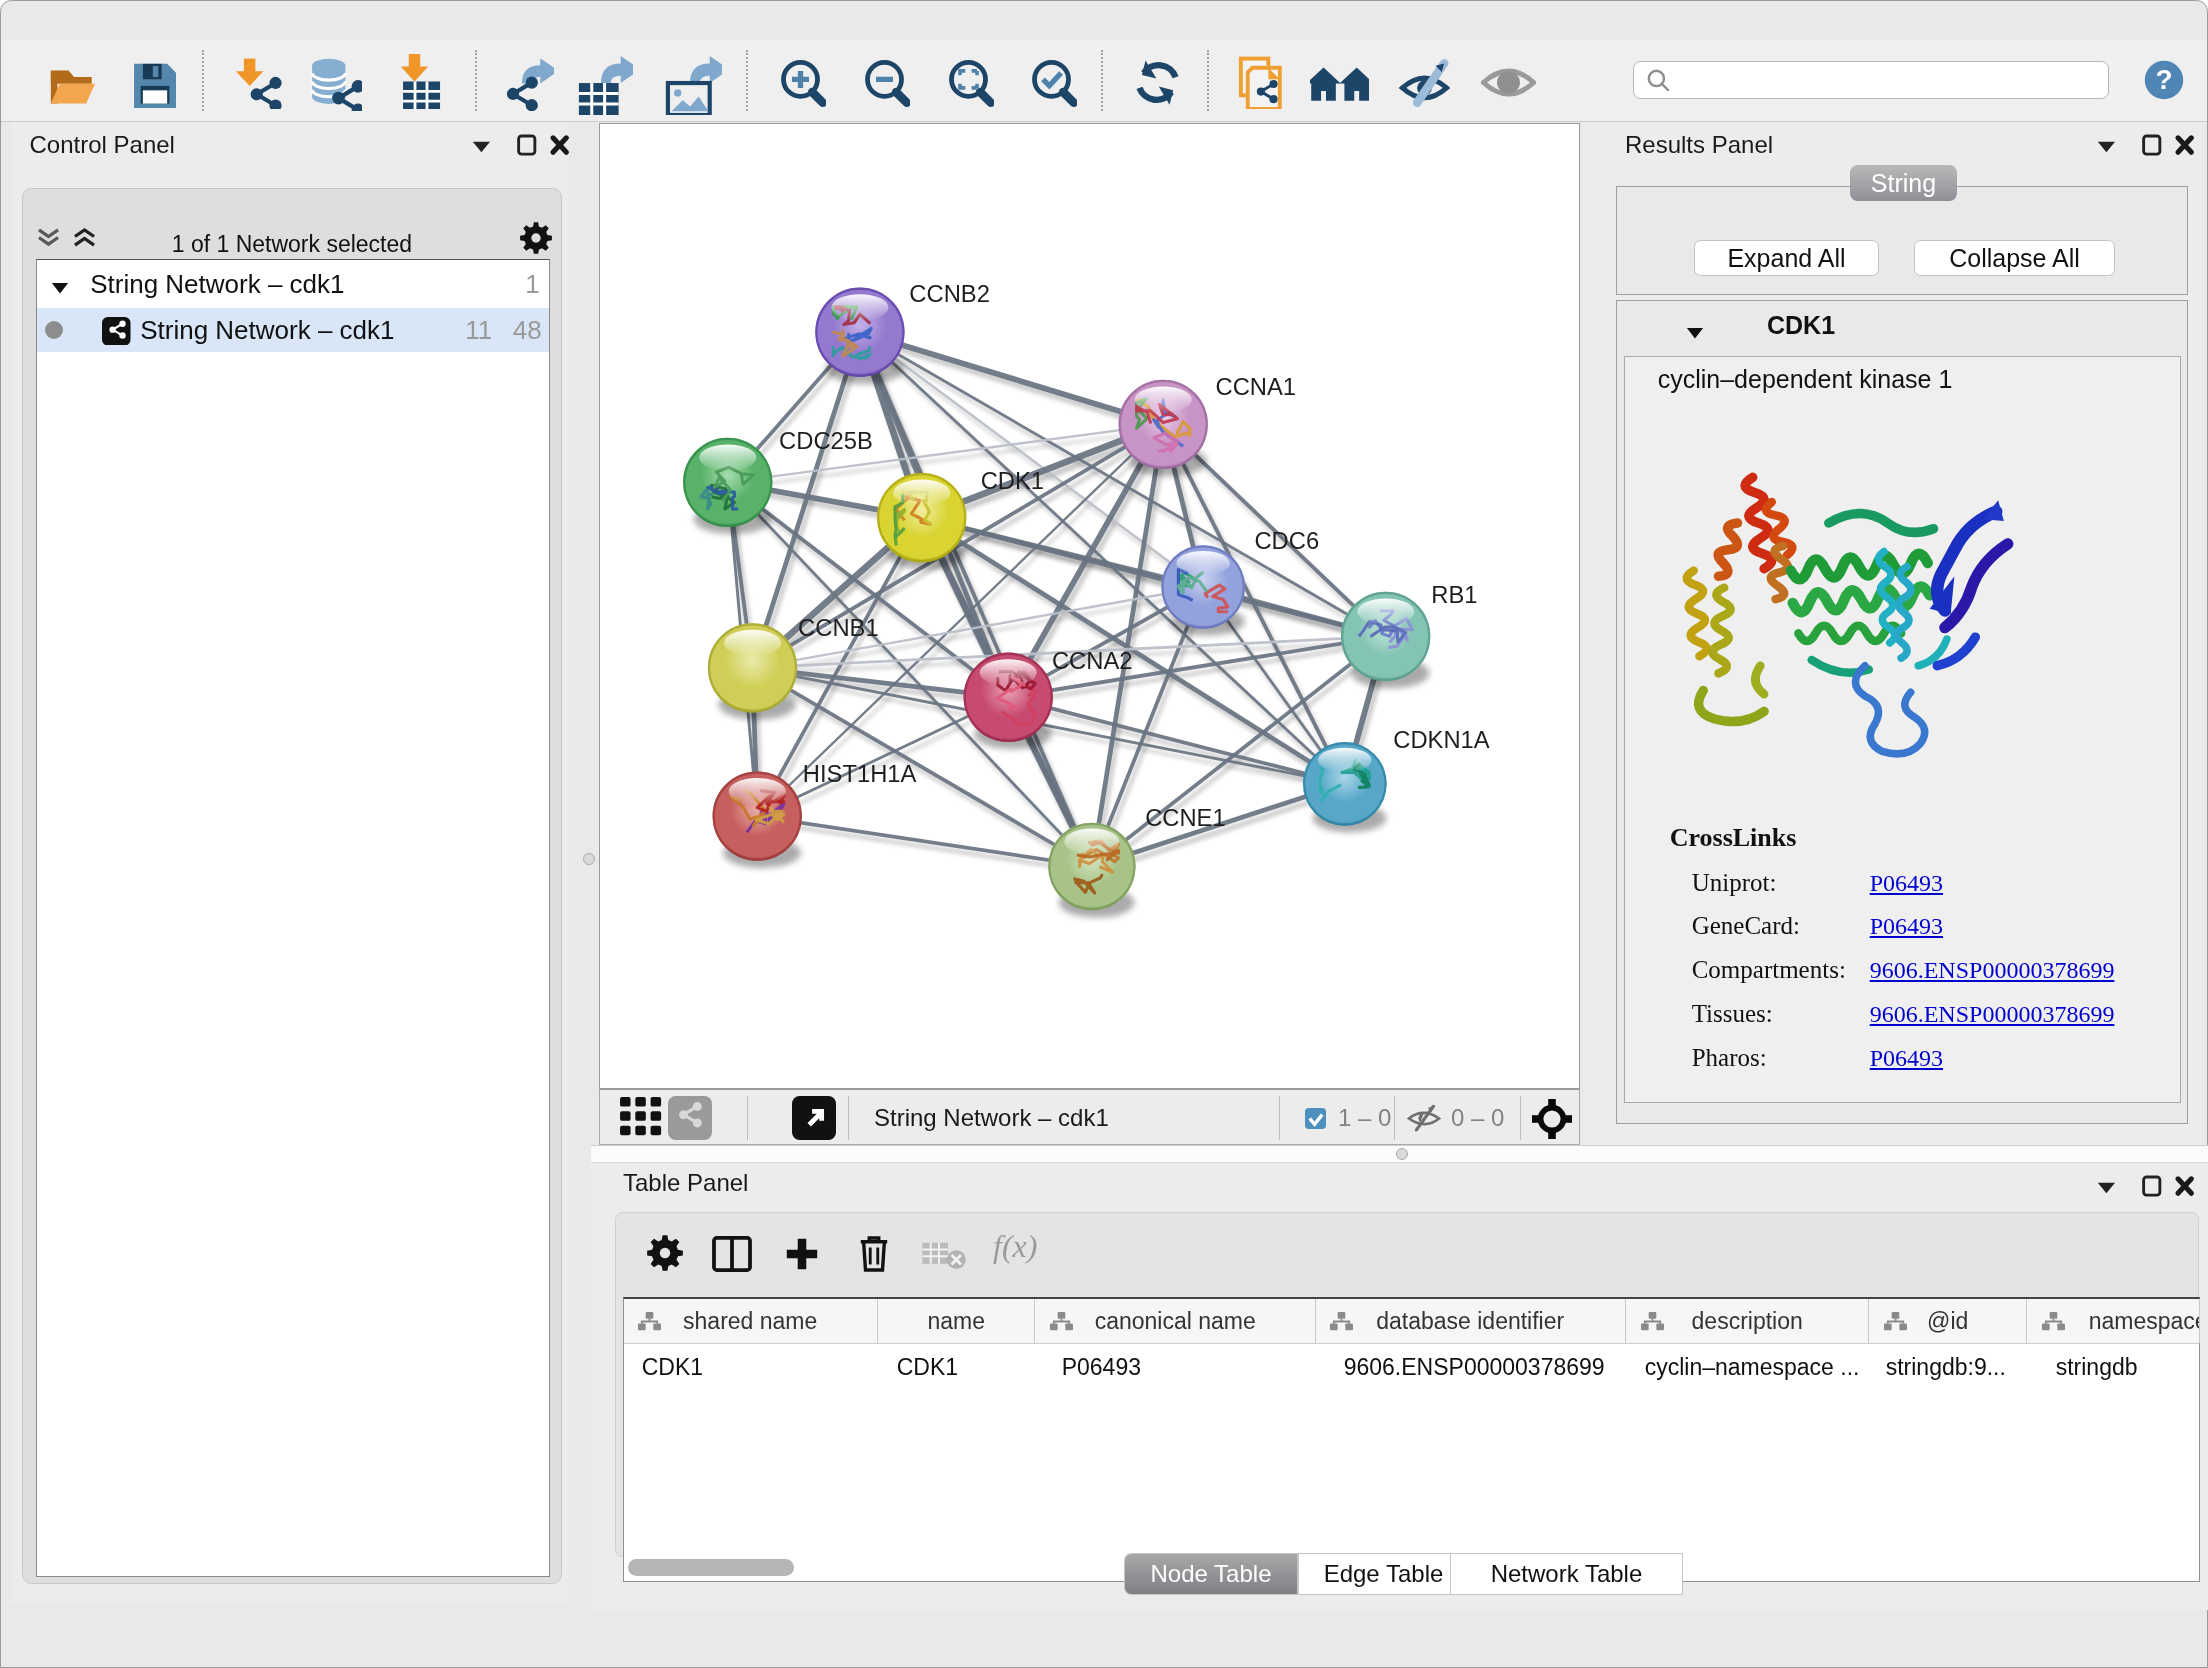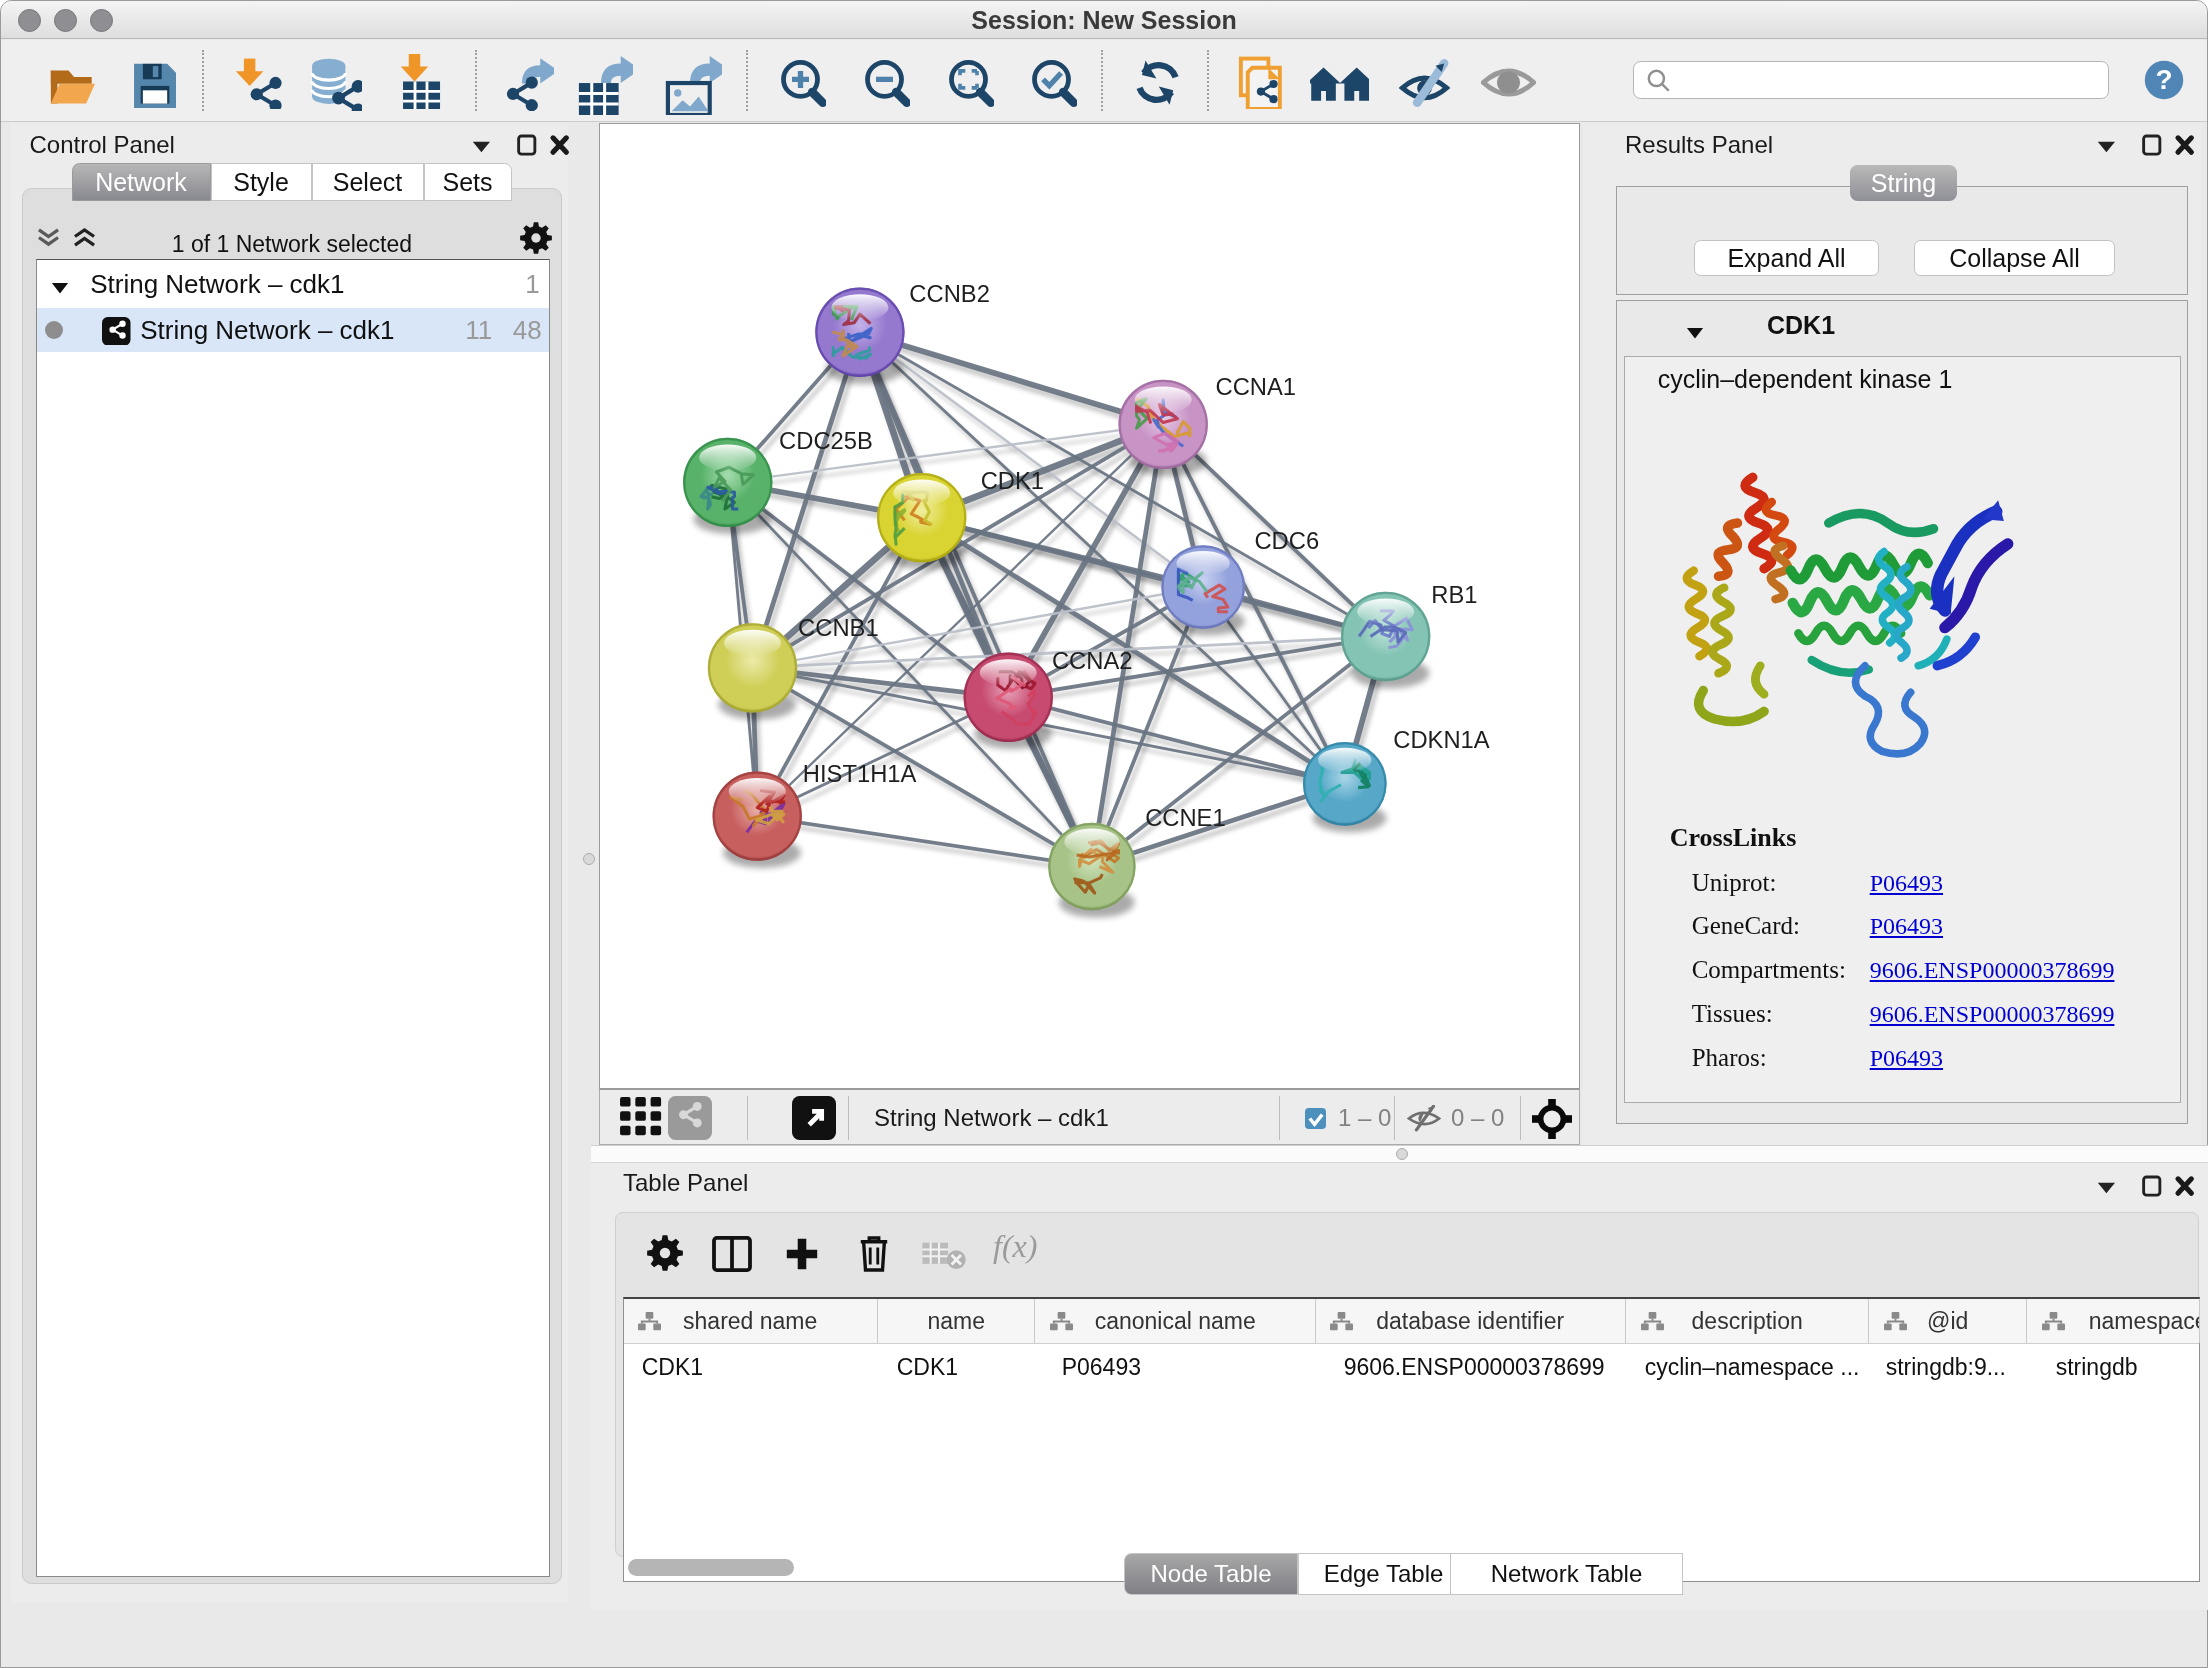--- a/index.html
+++ b/index.html
@@ -58,26 +58,20 @@
 .selttab { background:linear-gradient(#a8a8a8,#7f7f86); color:#ffffff; border-radius:7.6px 0 0 7.6px; }
 
 #statusbar { position:absolute; left:0; top:1609px; width:100%; height:59px; background:#e9e9e9; border-top:1px solid #cfcfcf; }
 .sbtn { position:absolute; top:5.7px; width:55px; height:48px; background:linear-gradient(#fbfbfb,#ededed);
   border:1px solid #b5b5b5; display:flex; align-items:center; justify-content:center; }
 #membtn { position:absolute; right:16px; top:5.7px; width:141px; height:48px; background:#fcfcfc; border:1px solid #b5b5b5;
   font-size:23px; color:#111; display:flex; align-items:center; justify-content:center; gap:9.5px; }
 #memdot { width:23px; height:23px; border-radius:50%; background:#1f9e3e; display:inline-block; }
 </style></head><body>
 <div id="win">
-<div id="titlebar">
-      <div class="tl" style="left:17px"></div>
-      <div class="tl" style="left:53px"></div>
-      <div class="tl" style="left:89px"></div>
-      <div id="title">Session: New Session</div>
-    </div>
 <div id="toolbar">
       <div style="position:absolute;left:41px;top:15px;width:53px;height:53px"><svg width="53" height="53" viewBox="0 0 56 56" style="">
           <g transform="scale(1.1666666666666667)">
             <path d="M8 14 h16 l5 6 h16 v6 h-37 z" fill="#b36b1a"></path>
             <path d="M8 14 v30 l6 0 v-24 z" fill="#b36b1a"></path>
             <path d="M8 44 L16 26 h32 L40 44 z" fill="#f2a64d"></path>
           </g>
         </svg></div>
       <div style="position:absolute;left:122px;top:15px;width:53px;height:53px"><svg width="53" height="53" viewBox="0 0 56 56" style="">
           <g transform="scale(1.1666666666666667)">
@@ -262,26 +256,20 @@
         </svg></div>
     </div>
 
 <div id="cpanel">
   <div class="phead" style="left:19px;top:7.6px">Control Panel</div>
   <div style="position:absolute;left:458px;top:9.5px;width:105px;height:25px"><svg width="105" height="25" viewBox="0 0 110 26" style="">
           <path d="M4 9 l18 0 l-9 11 z" fill="#222"></path>
           <rect x="52" y="3" width="17" height="19" rx="3" fill="none" stroke="#222" stroke-width="3"></rect>
           <path d="M88 5 l14 15 M102 5 l-14 15" stroke="#1a1a1a" stroke-width="5.4" stroke-linecap="round"></path>
         </svg></div>
-  <div id="cptabs">
-    <div class="cptab seltab" style="left:0px;width:139px;border-top-left-radius:7.6px">Network</div>
-    <div class="cptab" style="left:139px;width:101px">Style</div>
-    <div class="cptab" style="left:240px;width:112px">Select</div>
-    <div class="cptab" style="left:352px;width:88px;border-top-right-radius:7.6px">Sets</div>
-  </div>
   <div id="cpbox">
     <div style="position:absolute;left:13.3px;top:38px"><svg width="25" height="21" viewBox="0 0 26 22" style="">
             <path d="M3 3 l10 7 l10 -7 M3 11 l10 7 l10 -7" stroke="#5a5a5a" stroke-width="3.4" fill="none"></path>
           </svg></div>
     <div style="position:absolute;left:49px;top:38px"><svg width="25" height="21" viewBox="0 0 26 22" style="">
             <path d="M3 10 l10 -7 l10 7 M3 19 l10 -7 l10 7" stroke="#222" stroke-width="3.4" fill="none"></path>
           </svg></div>
     <div style="position:absolute;left:0;right:0;top:42px;text-align:center;font-size:23px;color:#111">1 of 1 Network selected</div>
     <div style="position:absolute;right:7.6px;top:32px"><svg width="34" height="34" viewBox="0 0 36 36" style="">
             <polygon points="14.9,5.9 15.7,1.2 20.3,1.2 21.1,5.9 24.4,7.2 28.3,4.5 31.5,7.7 28.8,11.6 30.1,14.9 34.8,15.7 34.8,20.3 30.1,21.1 28.8,24.4 31.5,28.3 28.3,31.5 24.4,28.8 21.1,30.1 20.3,34.8 15.7,34.8 14.9,30.1 11.6,28.8 7.7,31.5 4.5,28.3 7.2,24.4 5.9,21.1 1.2,20.3 1.2,15.7 5.9,14.9 7.2,11.6 4.5,7.7 7.7,4.5 11.6,7.2" fill="#111"></polygon>

